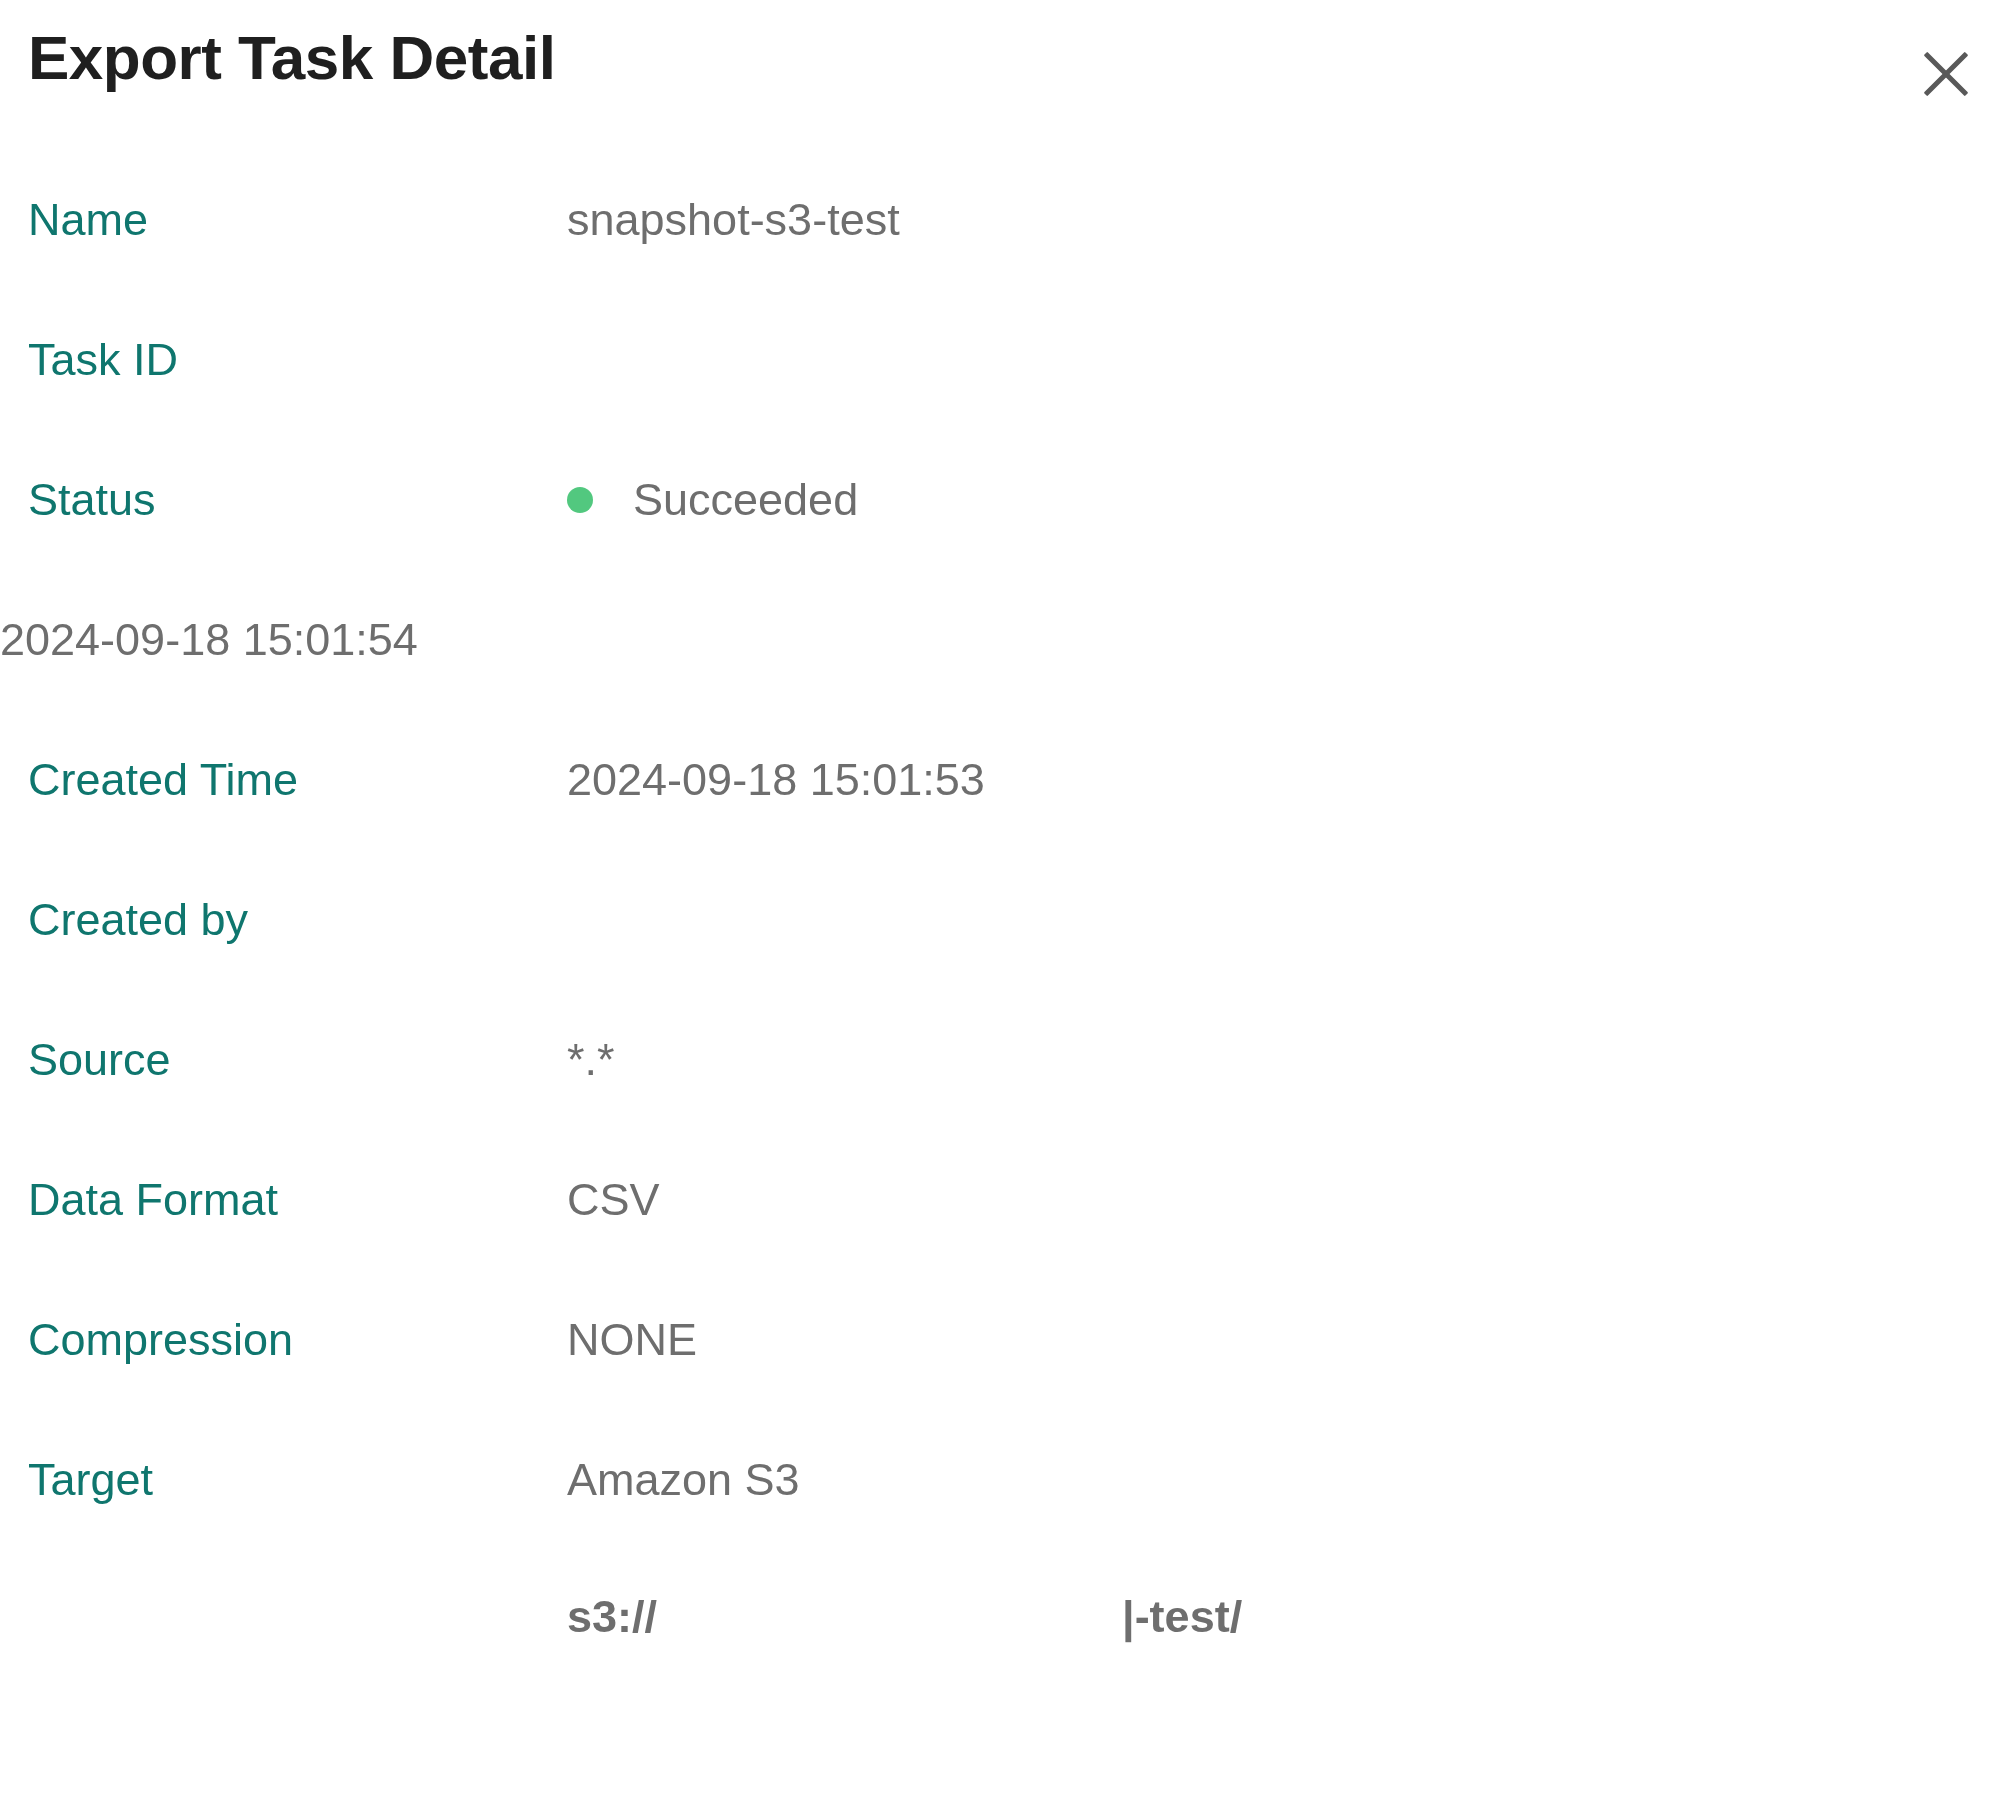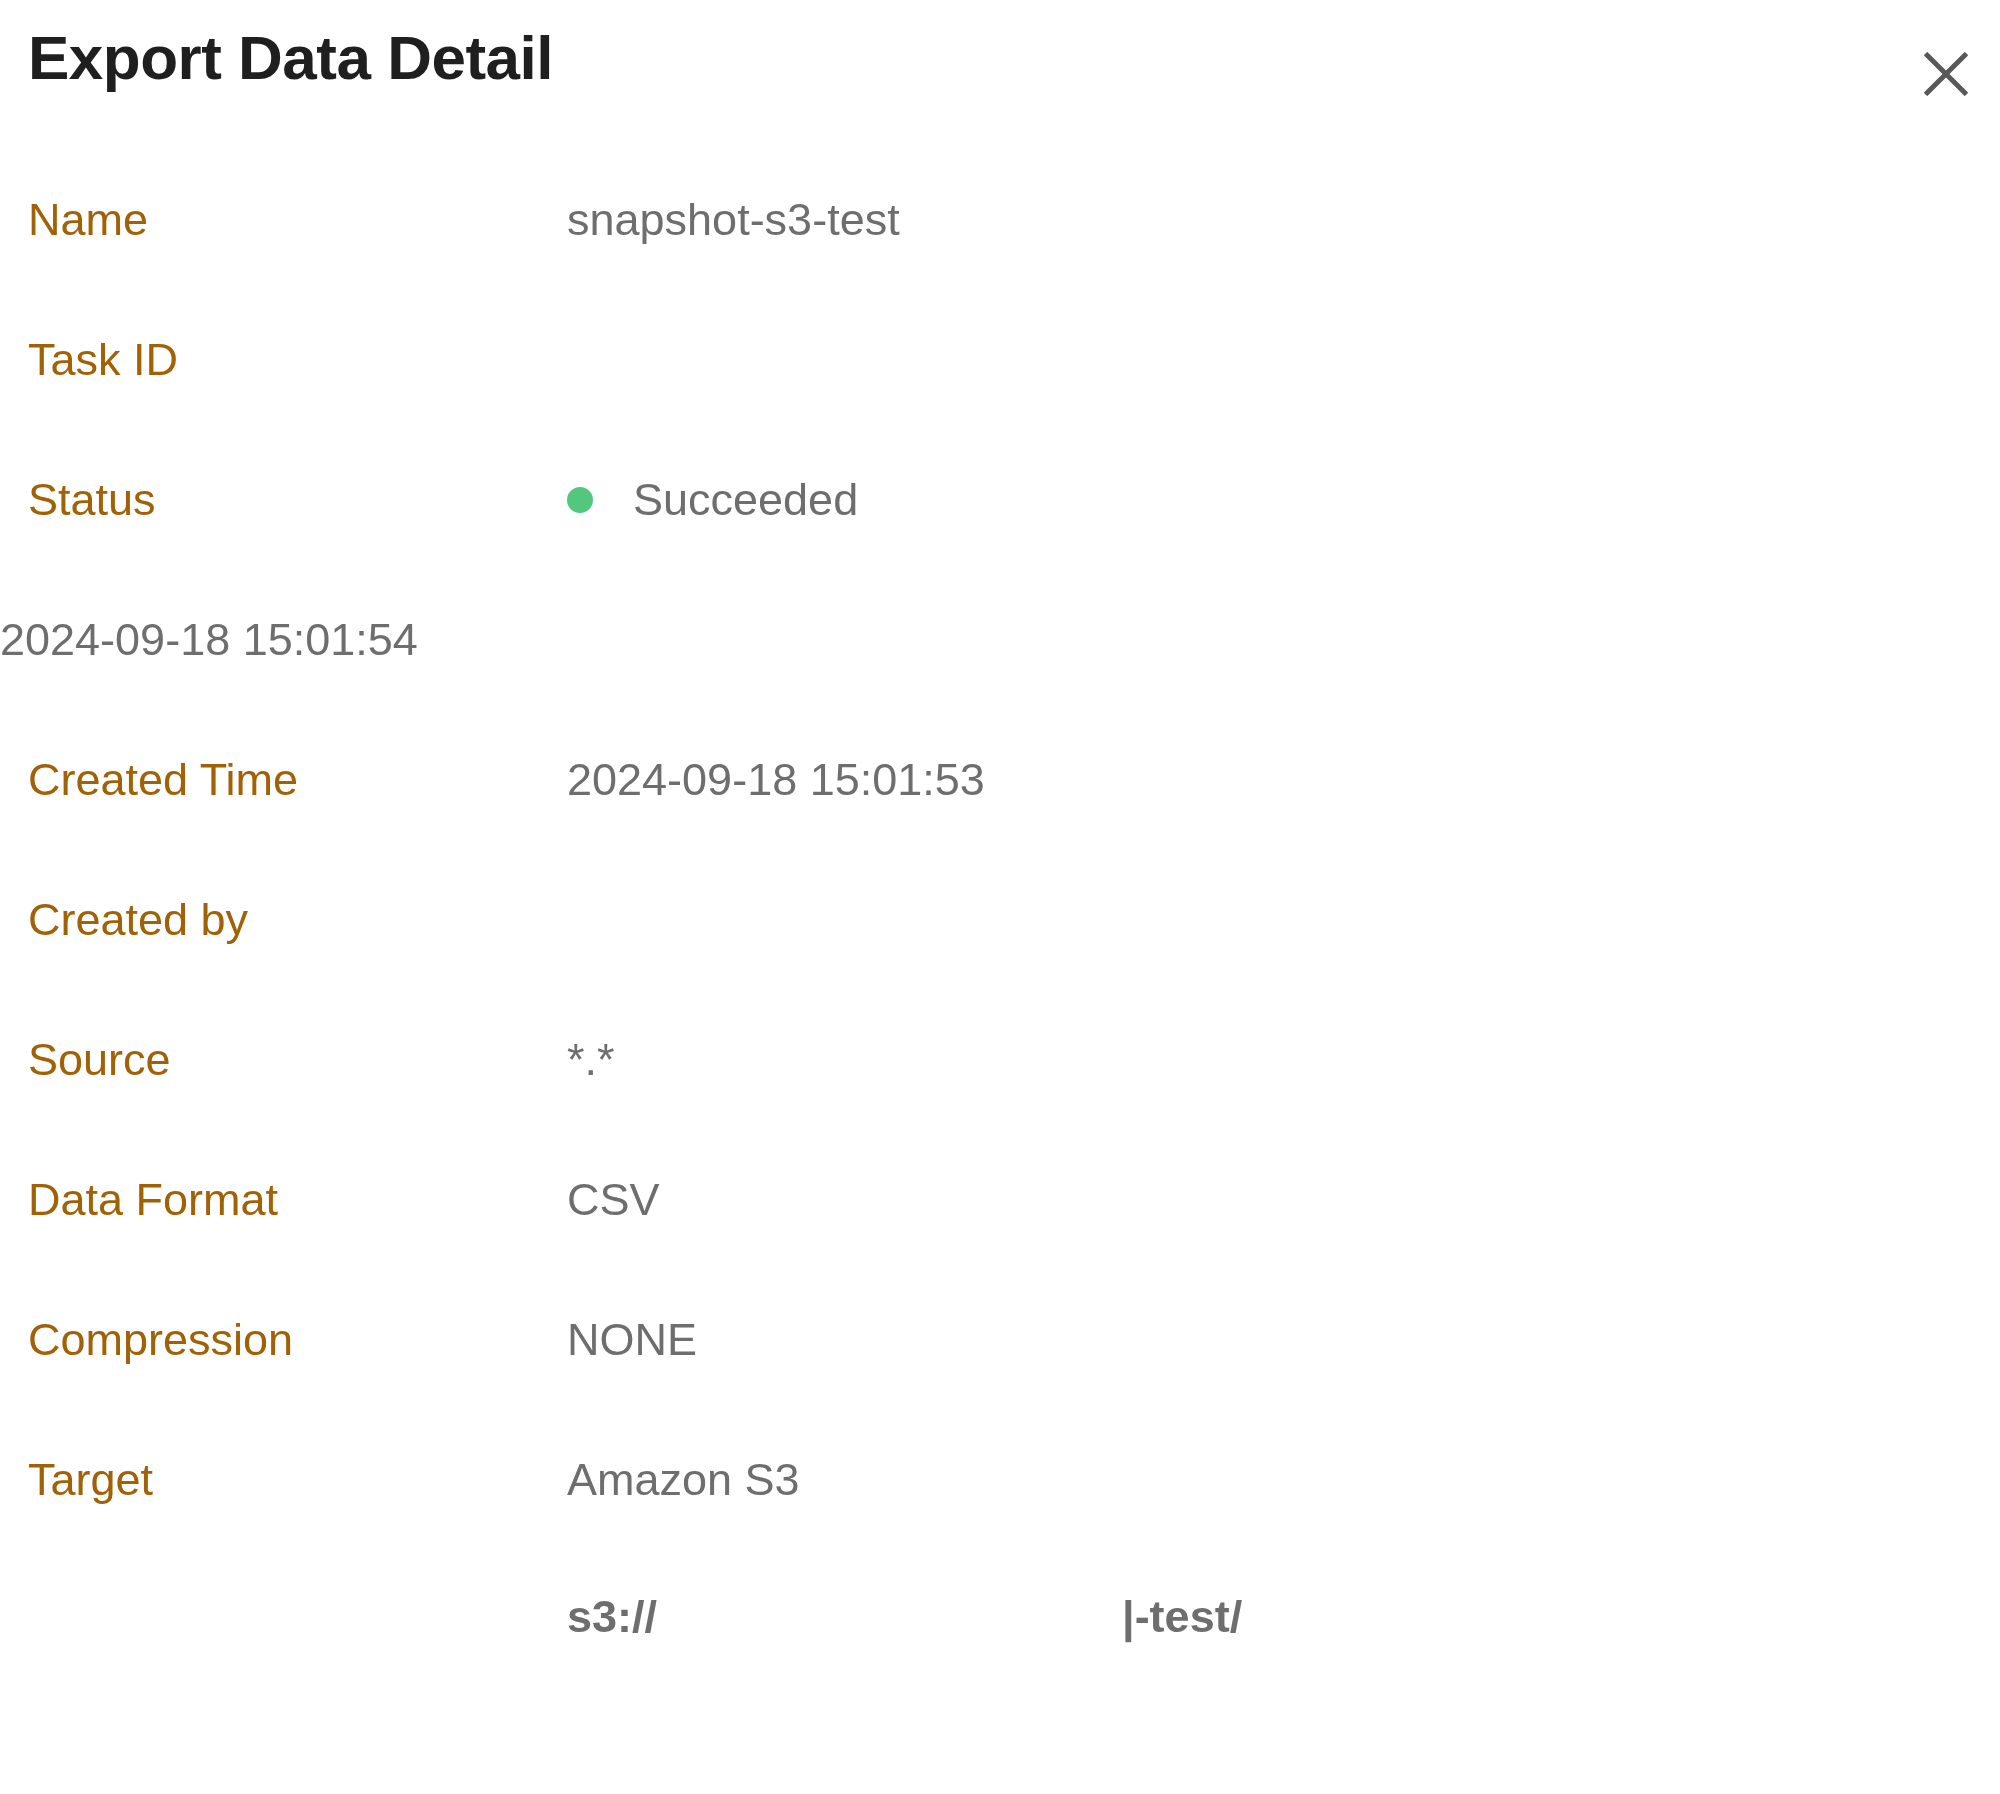--- a/index.html
+++ b/index.html
@@ -92,21 +92,21 @@
     align-items: flex-start;
     height: 140px;
     padding: 0;
   }
 
   .row-label {
     flex: 0 0 567px;
     padding-left: 28px;
     box-sizing: border-box;
     font-size: 45px;
-    color: #a16207;
+    color: #0f766e;
     line-height: 140px;
     white-space: nowrap;
   }
 
   .row-value {
     flex: 1 1 auto;
     font-size: 45px;
     color: #6e6e6e;
     line-height: 140px;
     white-space: nowrap;
@@ -161,21 +161,21 @@
     height: 1px;
   }
   .path-suffix { display: inline-block; }
 </style>
 </head>
 <body>
 
 <div class="panel">
 
   <div class="panel-header">
-    <div class="panel-title">Export Data Detail</div>
+    <div class="panel-title">Export Task Detail</div>
 
     <button class="close-button" aria-label="Close">
       <span class="x-glyph"></span>
     </button>
   </div>
 
   <div class="detail-list">
 
     <div class="detail-row">
       <div class="row-label">Name</div>

